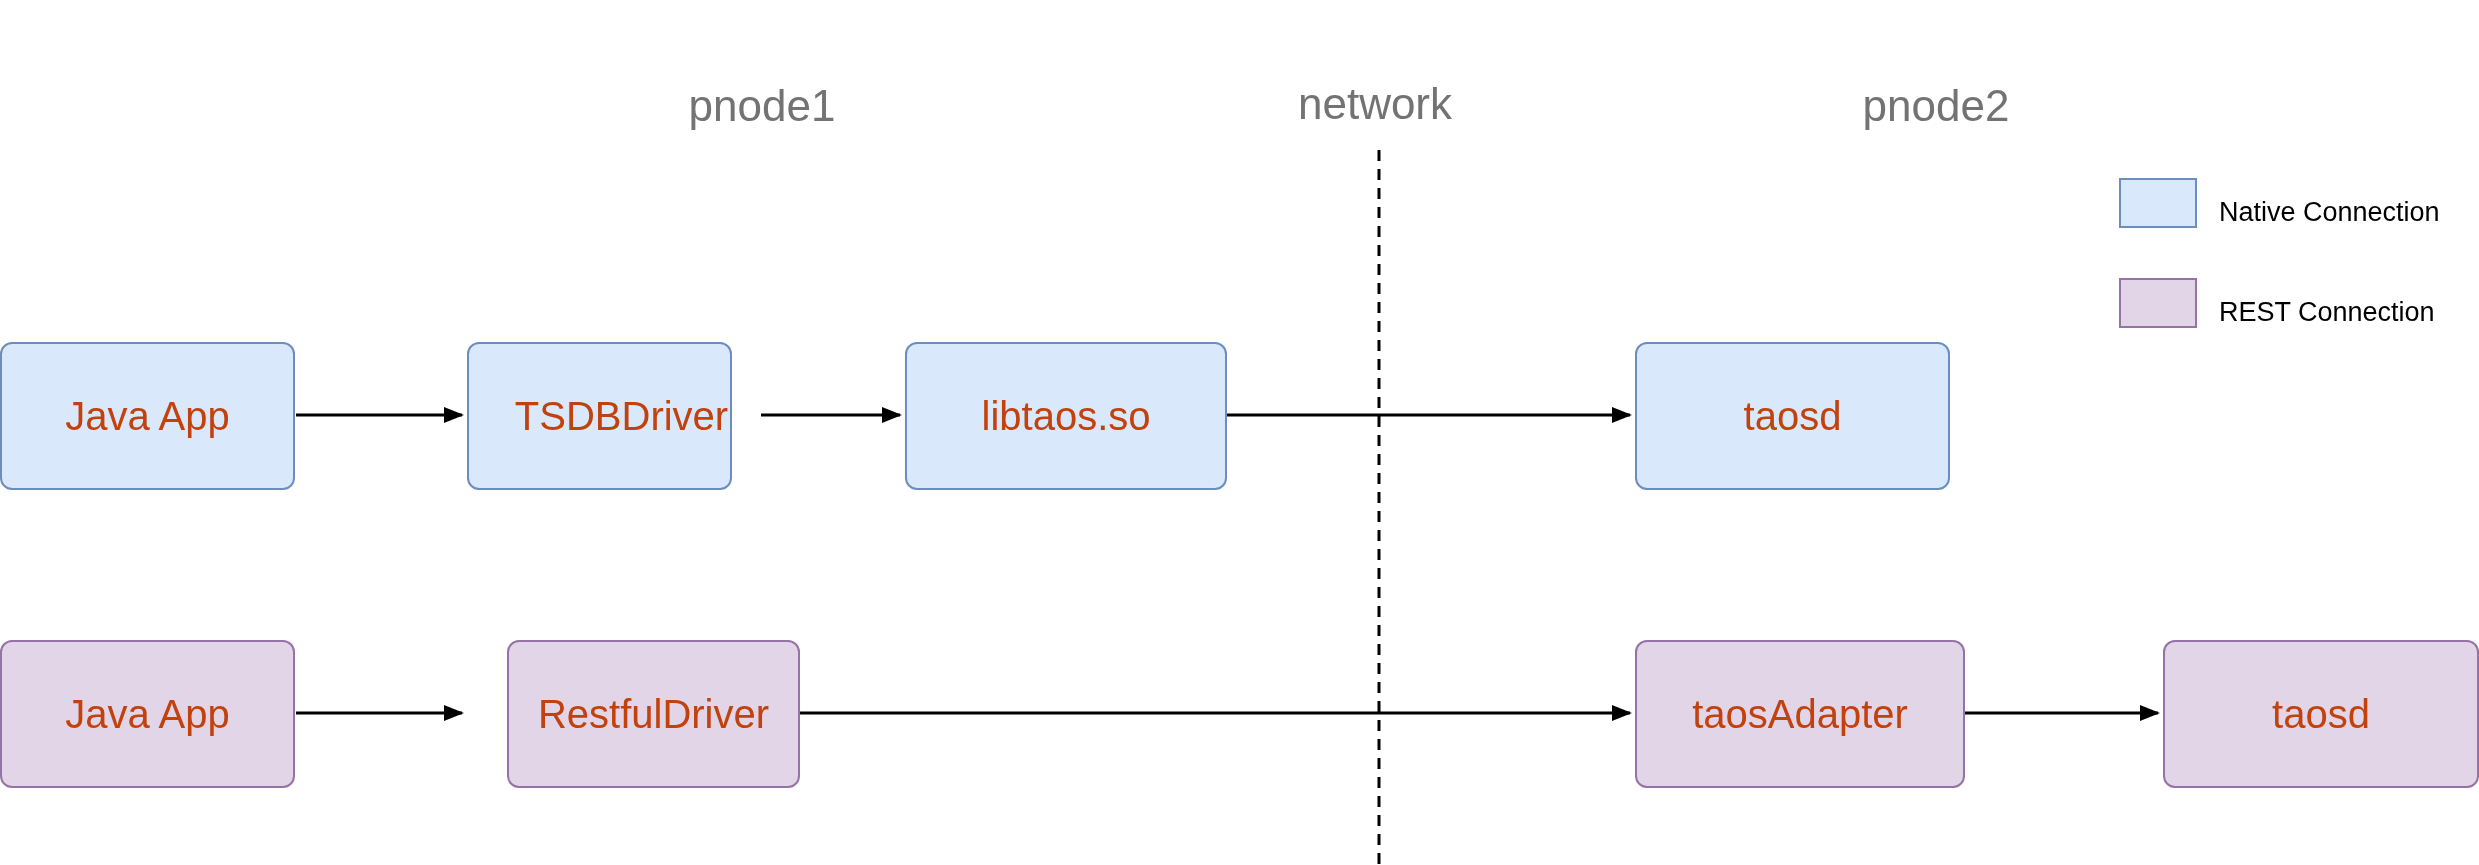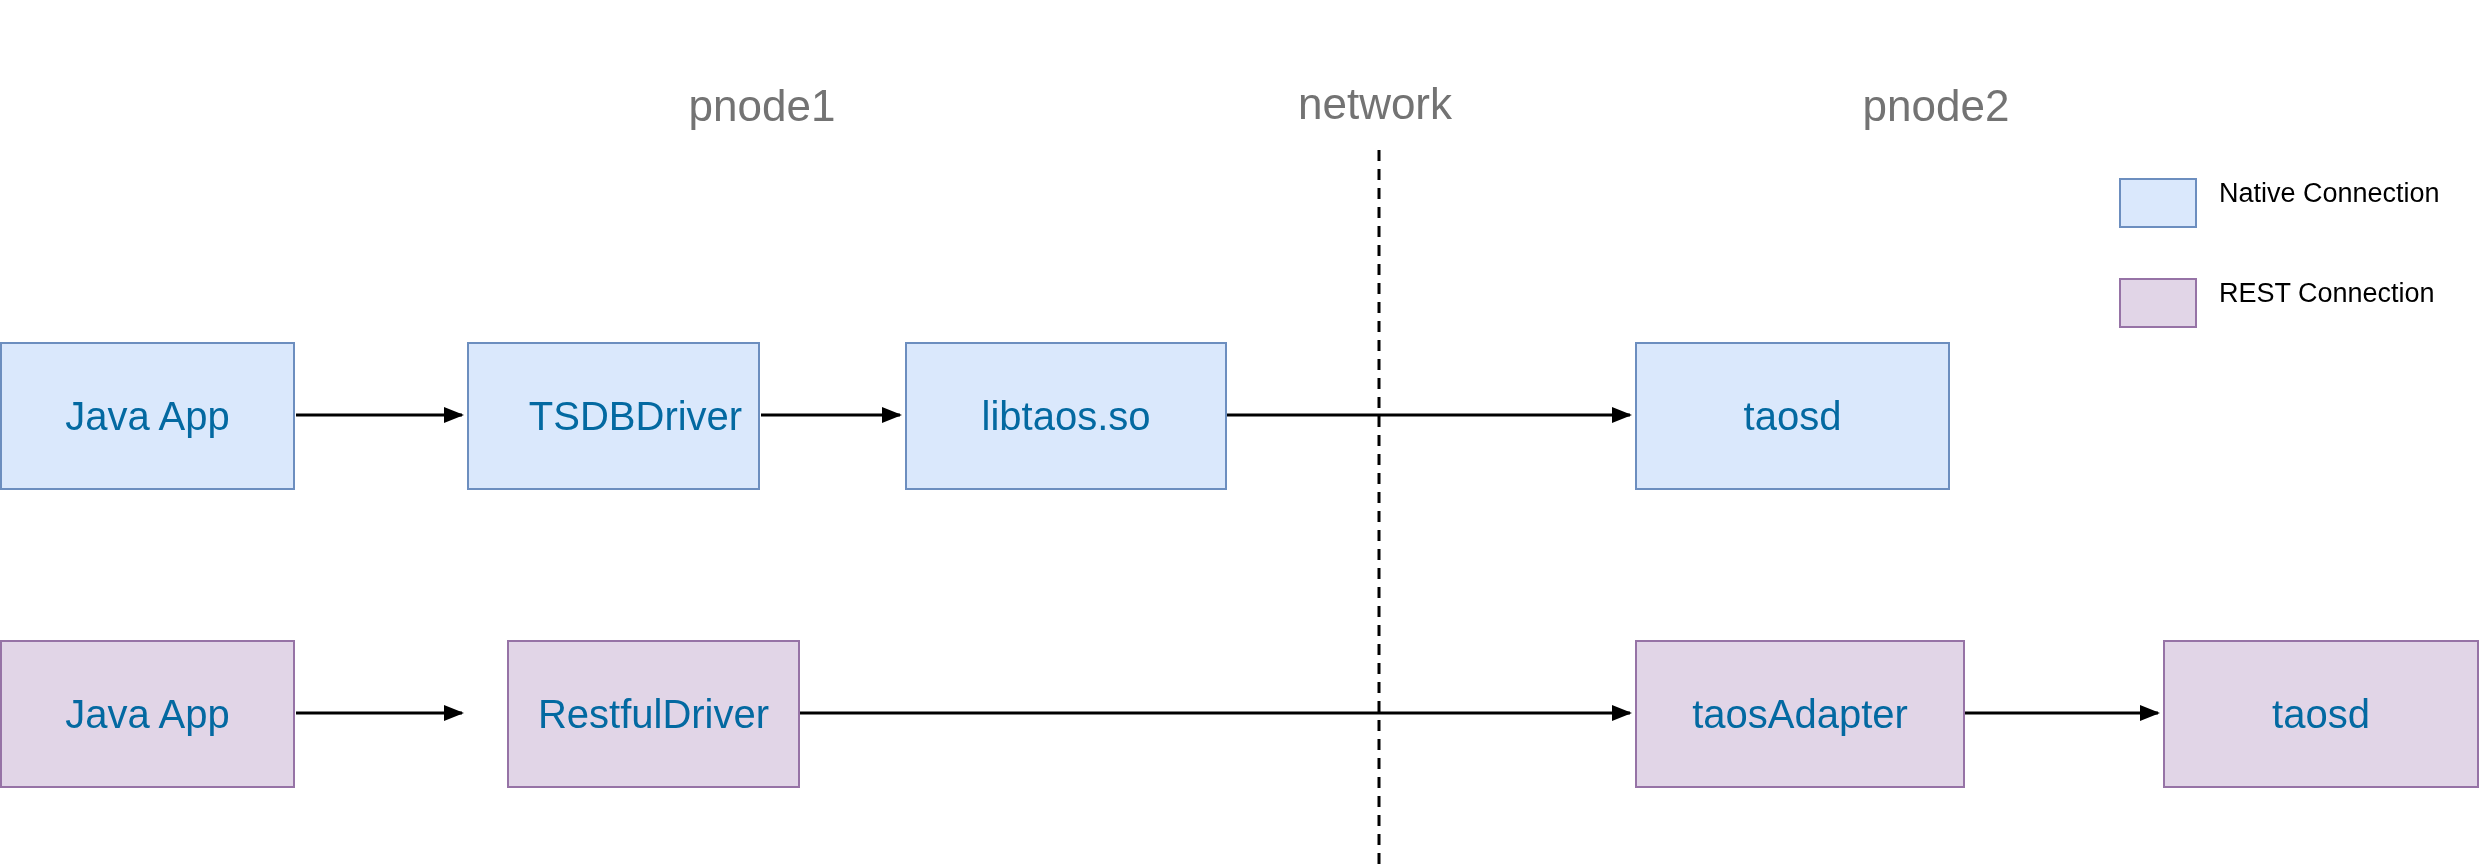--- a/index.html
+++ b/index.html
@@ -28,52 +28,53 @@
     top: 0;
     pointer-events: none;
   }
   .node {
     position: absolute;
     box-sizing: border-box;
     display: flex;
     align-items: center;
     justify-content: center;
     font-size: 40px;
-    color: #0369a1;
+    color: #c2410c;
     white-space: nowrap;
+    border-radius: 12px;
   }
   .node.native {
     background: #dae8fc;
     border: 2px solid #6c8ebf;
   }
   .node.rest {
     background: #e1d5e7;
     border: 2px solid #9673a6;
   }
   
   .n-java-top    { left: 0px;    top: 342px; width: 295px; height: 148px; }
-  .n-tsdb        { left: 467px;  top: 342px; width: 293px; height: 148px; padding-left: 44px; }
+  .n-tsdb        { left: 467px;  top: 342px; width: 265px; height: 148px; padding-left: 44px; }
   .n-libtaos     { left: 905px;  top: 342px; width: 322px; height: 148px; }
   .n-taosd-top   { left: 1635px; top: 342px; width: 315px; height: 148px; }
   
   .n-java-bot    { left: 0px;    top: 640px; width: 295px; height: 148px; }
   .n-restful     { left: 467px;  top: 640px; width: 293px; height: 148px; margin-left: 40px; }
   .n-taosadapter { left: 1635px; top: 640px; width: 330px; height: 148px; }
   .n-taosd-bot   { left: 2163px; top: 640px; width: 316px; height: 148px; }
 
   .legend {
     position: absolute;
     left: 2119px;
     top: 178px;
   }
   .legend-item {
     position: absolute;
     left: 0;
     display: flex;
-    align-items: flex-start;
+    align-items: flex-end;
   }
   .legend-item.li-native { top: 0px; }
   .legend-item.li-rest   { top: 100px; }
   .legend-swatch {
     display: inline-block;
     box-sizing: border-box;
     width: 78px;
     height: 50px;
   }
   .legend-swatch.native {

